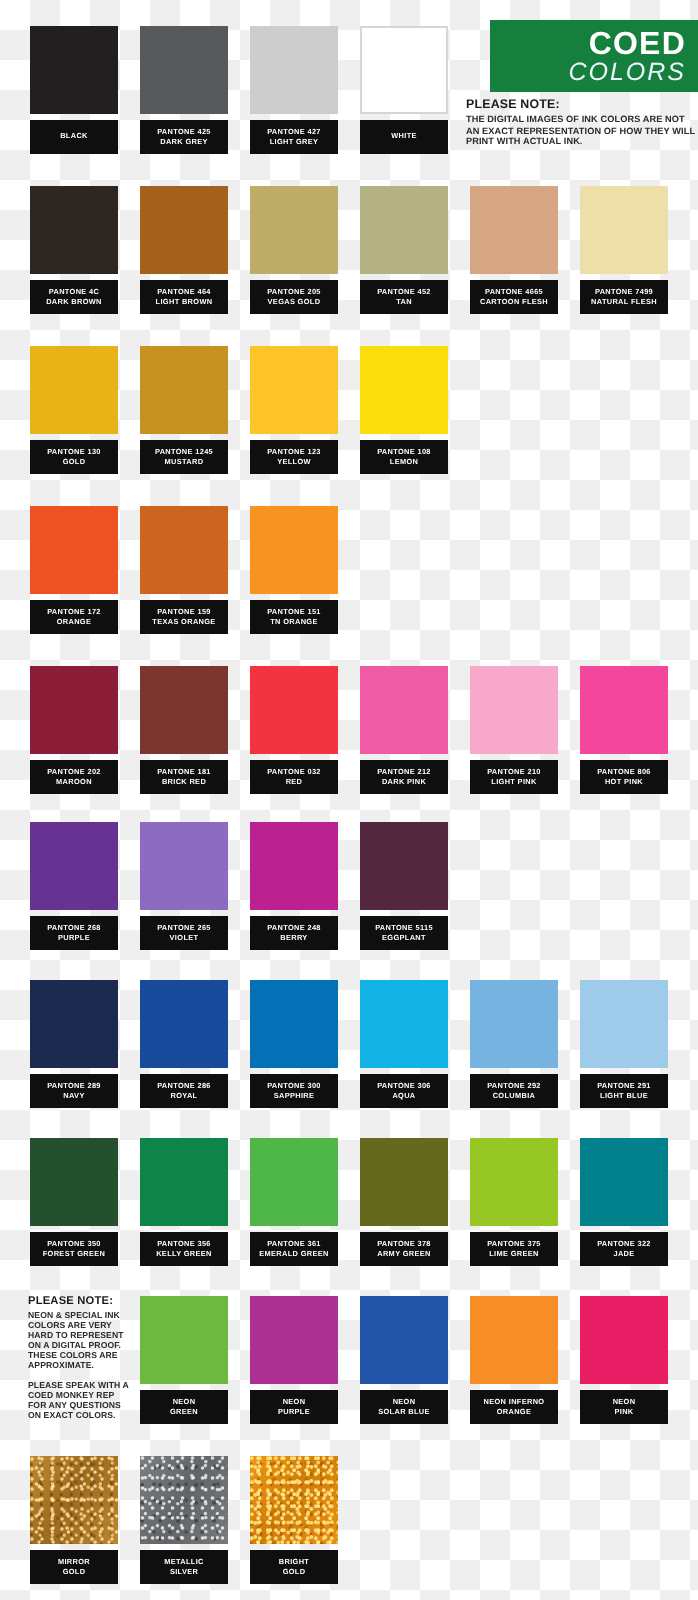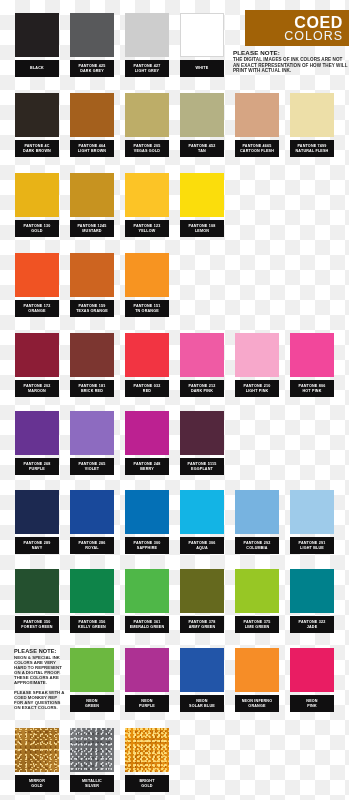--- a/index.html
+++ b/index.html
@@ -75,40 +75,41 @@
   }
   .label .l1, .label .l2 { display: block; white-space: nowrap; }
 
   
   #coed-header {
     position: absolute;
     left: 245px;
     top: 10px;
     width: 104px;
     height: 36px;
-    background: #a16207;
+    background: #15803d;
     box-sizing: border-box;
     display: flex;
     flex-direction: column;
     align-items: flex-end;
     justify-content: center;
     padding-right: 6px;
   }
   #coed-header .coed {
     color: #ffffff;
     font-size: 16px;
     font-weight: bold;
     line-height: 15px;
     letter-spacing: 0.6px;
   }
   #coed-header .colors {
     color: #eef6fc;
     font-size: 12.5px;
     line-height: 12px;
     letter-spacing: 1px;
+    font-style: italic;
   }
 
   
   .note {
     position: absolute;
     box-sizing: border-box;
   }
   .note .note-title {
     font-weight: bold;
     font-size: 6.2px;

